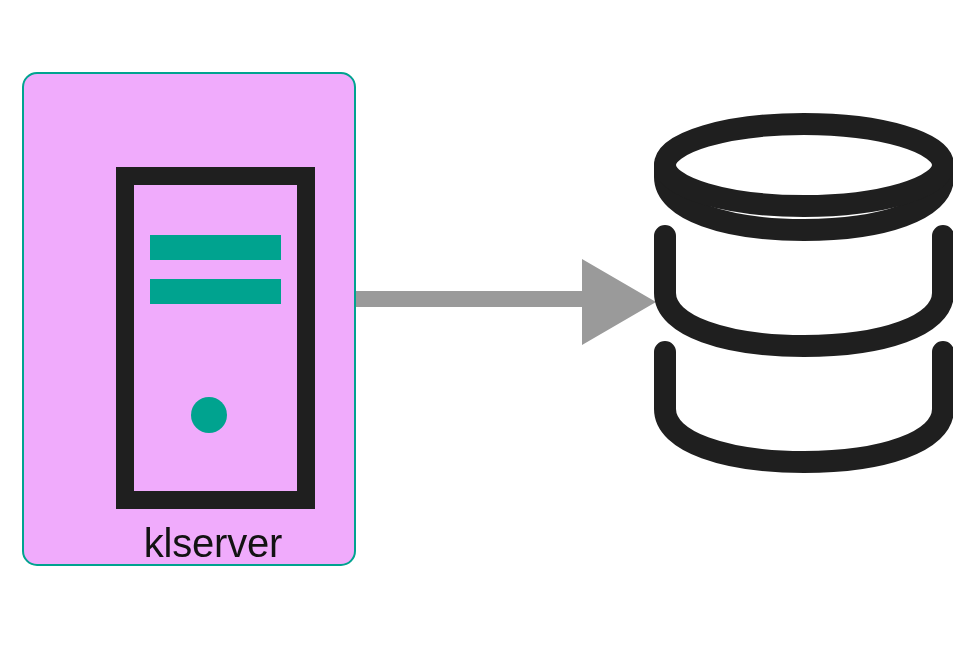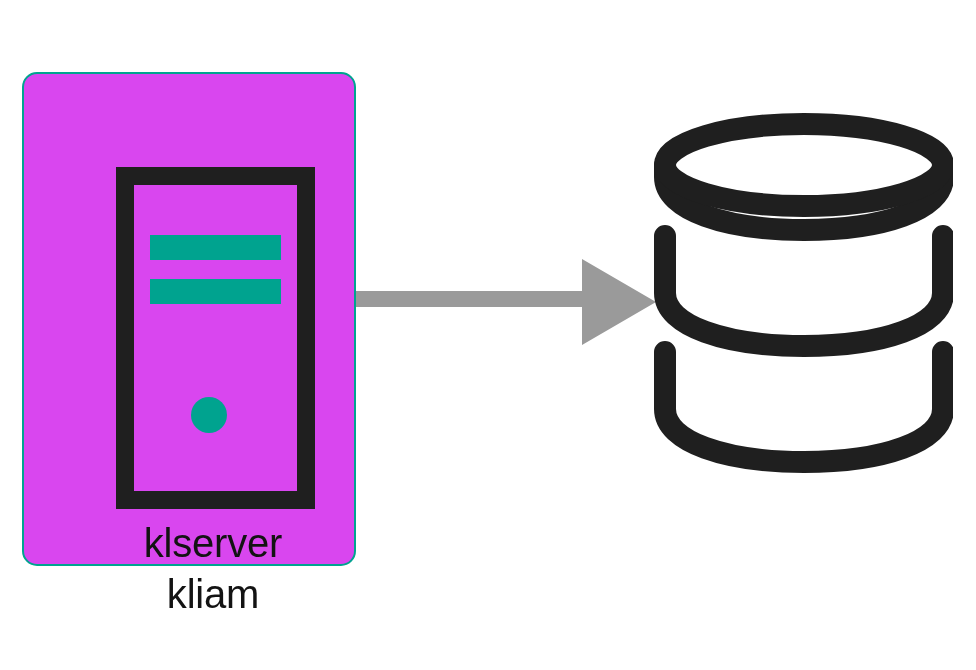--- a/index.html
+++ b/index.html
@@ -20,21 +20,21 @@
   }
 
   
   #server-card {
     position: absolute;
     left: 22px;
     top: 72px;
     width: 334px;
     height: 494px;
     box-sizing: border-box;
-    background: #d946ef;
+    background: #f0abfc;
     border: 2.6px solid #00a38f;
     border-radius: 15px;
   }
 
   
   #server-icon {
     position: absolute;
     left: 92px;
     top: 93px;
     width: 199px;
@@ -92,21 +92,20 @@
         <rect x="34" y="68" width="131" height="25" fill="#00a38f"></rect>
 
         <rect x="34" y="112" width="131" height="25" fill="#00a38f"></rect>
 
         <circle cx="93" cy="248" r="18" fill="#00a38f"></circle>
       </svg>
     </div>
 
     <div id="server-labels">
       <div>klserver</div>
-      <div>kliam</div>
     </div>
 
   </div>
 
   <div id="flow-arrow">
     <svg width="304" height="92" viewBox="0 0 304 92" xmlns="http://www.w3.org/2000/svg">
 
       <polygon points="2,35 228,35 228,3 302,46 228,89 228,51 2,51" fill="#9a9a9a"></polygon>
     </svg>
   </div>

